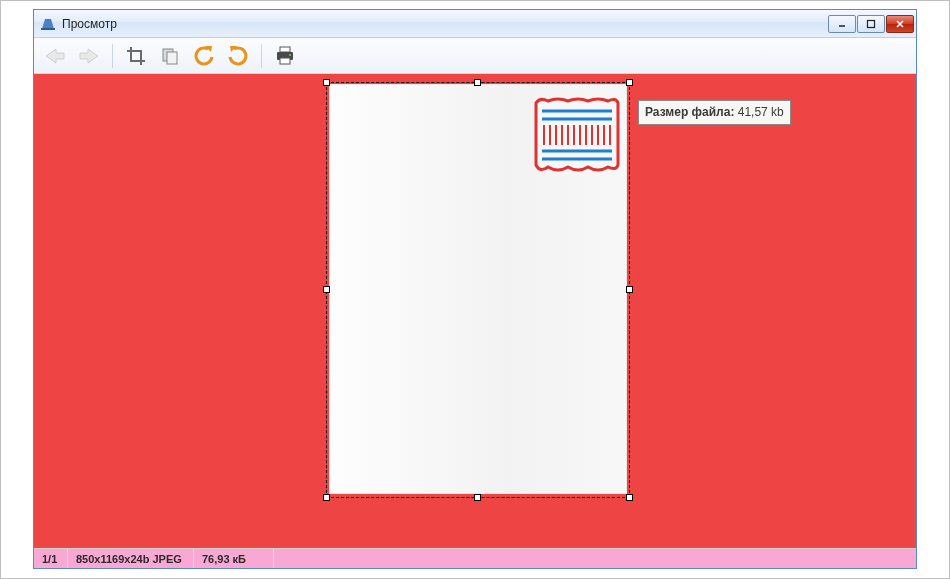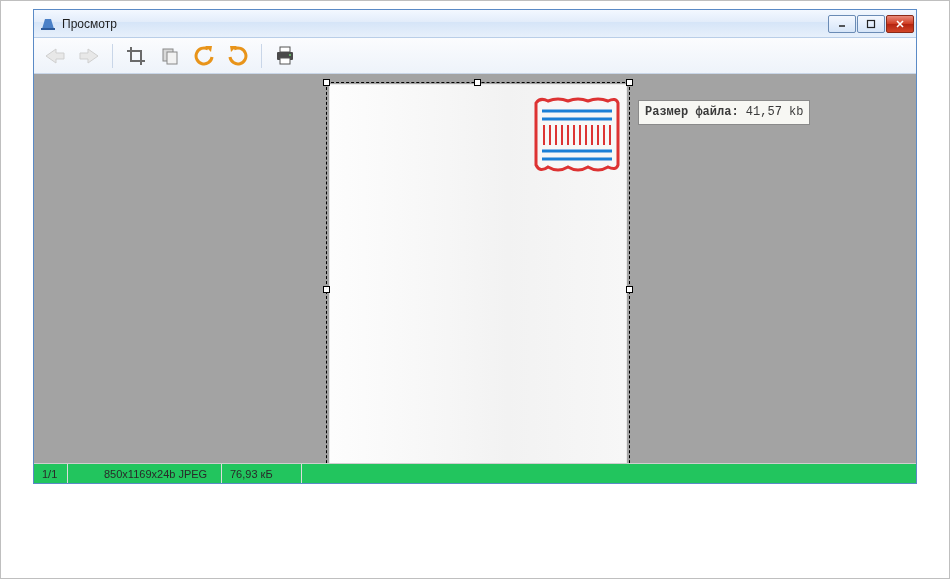--- a/index.html
+++ b/index.html
@@ -12,21 +12,21 @@
   }
   .outer-frame {
     width: 950px; height: 579px;
     border: 1px solid #bfbfbf;
     position: relative;
     background: #fff;
   }
   .window {
     position: absolute;
     left: 32px; top: 8px;
-    width: 884px; height: 475px;
+    width: 884px; height: 560px;
     border: 1px solid #5a8ac6;
     background: #eef3fa;
     box-shadow: 0 0 0 1px #cfe1f5 inset;
     display: flex;
     flex-direction: column;
   }
   
   .titlebar {
     height: 28px;
     background: linear-gradient(to bottom, #f3f8ff 0%, #e2ecfa 45%, #d6e5f8 46%, #e7f0fb 100%);
@@ -72,24 +72,23 @@
     cursor: pointer;
   }
   .sep {
     width: 1px; height: 24px;
     background: #c9d6e8;
     margin: 0 4px;
   }
   
   .canvas-area {
     flex: 1;
-    background: #a3a3a3;
+    background: #ef4444;
     position: relative;
     overflow: hidden;
-    font-family: Liberation Mono, monospace;
   }
   .page {
     position: absolute;
     left: 295px; top: 10px;
     width: 298px; height: 410px;
     background: linear-gradient(to right,#fdfdfd,#f6f6f6 40%,#f2f2f2 60%,#f7f7f7);
     border: 1px solid #e8e8e8;
   }
   .scan-obj {
     position: absolute;
@@ -119,35 +118,36 @@
     border: 1px solid #8a8a8a;
     padding: 3px 6px;
     color: #3a3a3a;
     line-height: 1.4;
     white-space: nowrap;
   }
   .tooltip b { font-weight: 600; }
   
   .statusbar {
     height: 20px;
-    background: #22c55e;
+    background: #f9a8d4;
     border-top: 1px solid #cfcfcf;
     display: flex;
     align-items: center;
     font-size: 11px;
     color: #2a2a2a;
+    font-weight: bold;
   }
   .cell {
     height: 100%;
     border-right: 1px solid #dcdcdc;
     padding: 0 8px;
     display: flex; align-items: center;
   }
   .cell.pg { width: 34px; }
-  .cell.dim { width: 126px; margin-left: 28px; }
+  .cell.dim { width: 126px; }
   .cell.size { width: 80px; }
 </style>
 </head>
 <body>
 
 <div class="outer-frame">
   <div class="window">
 
     <div class="titlebar">
       <span class="app-icon">

